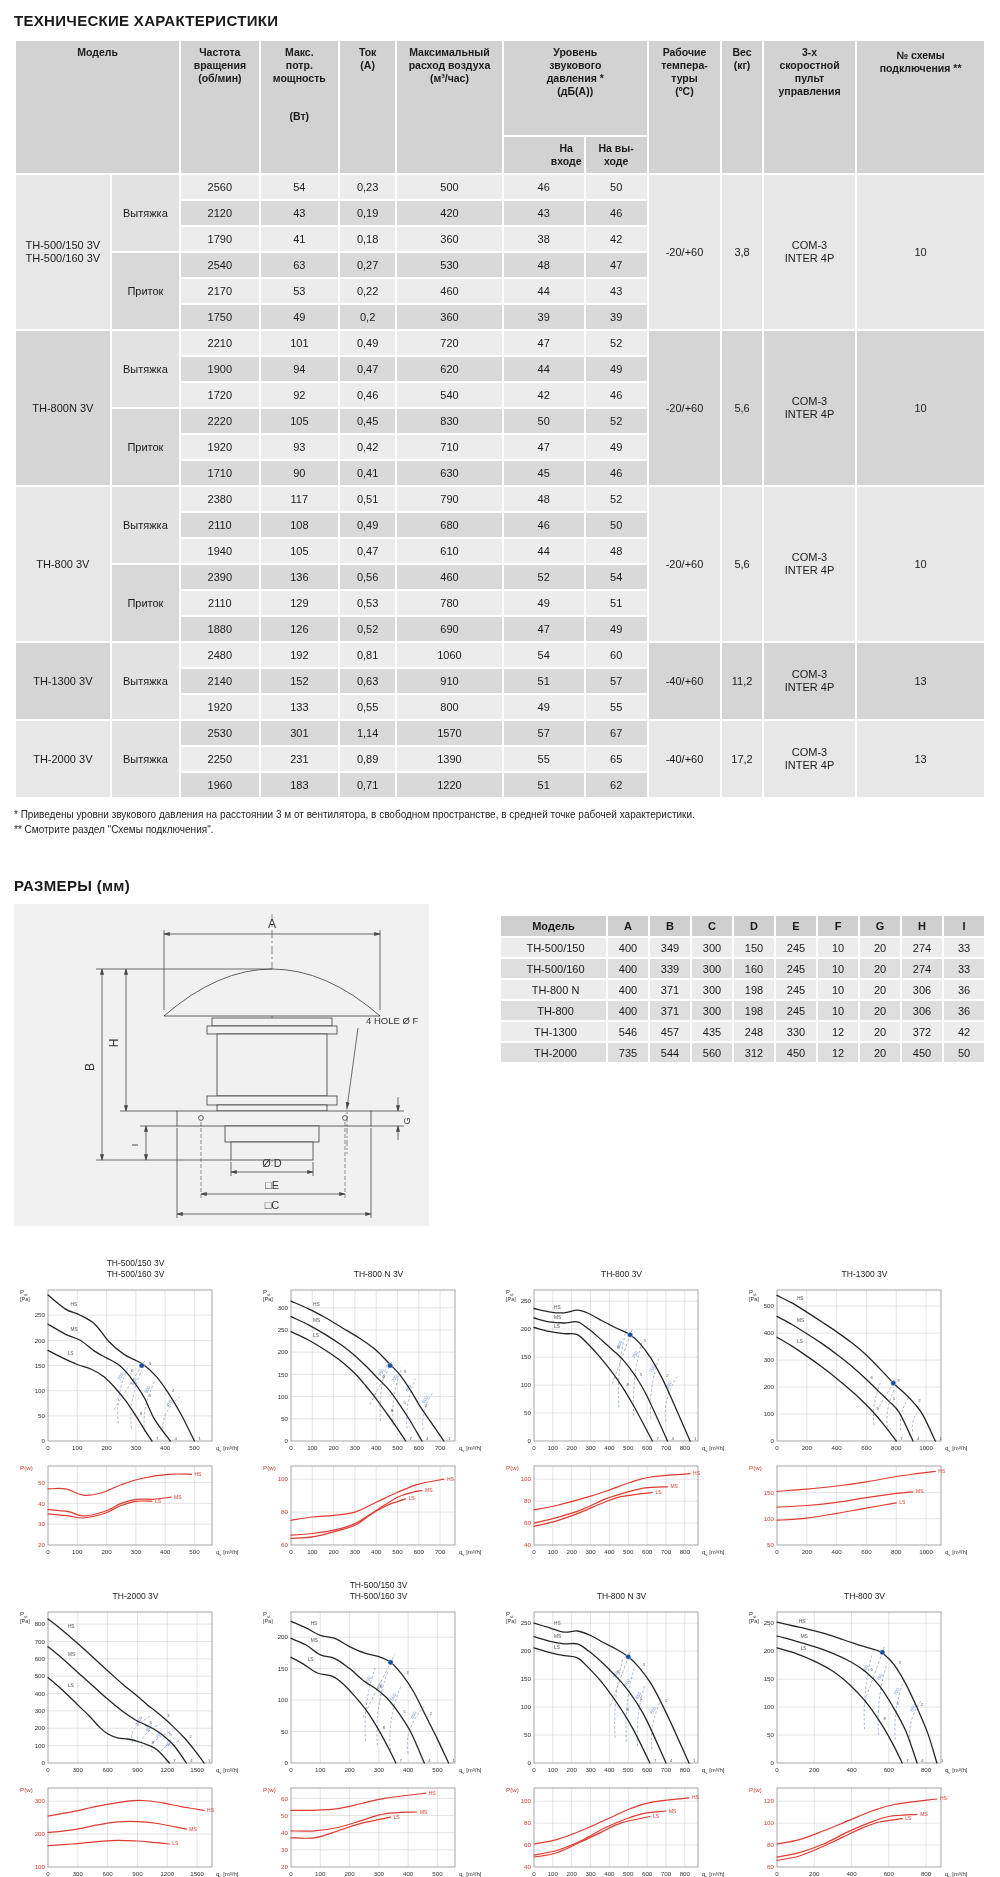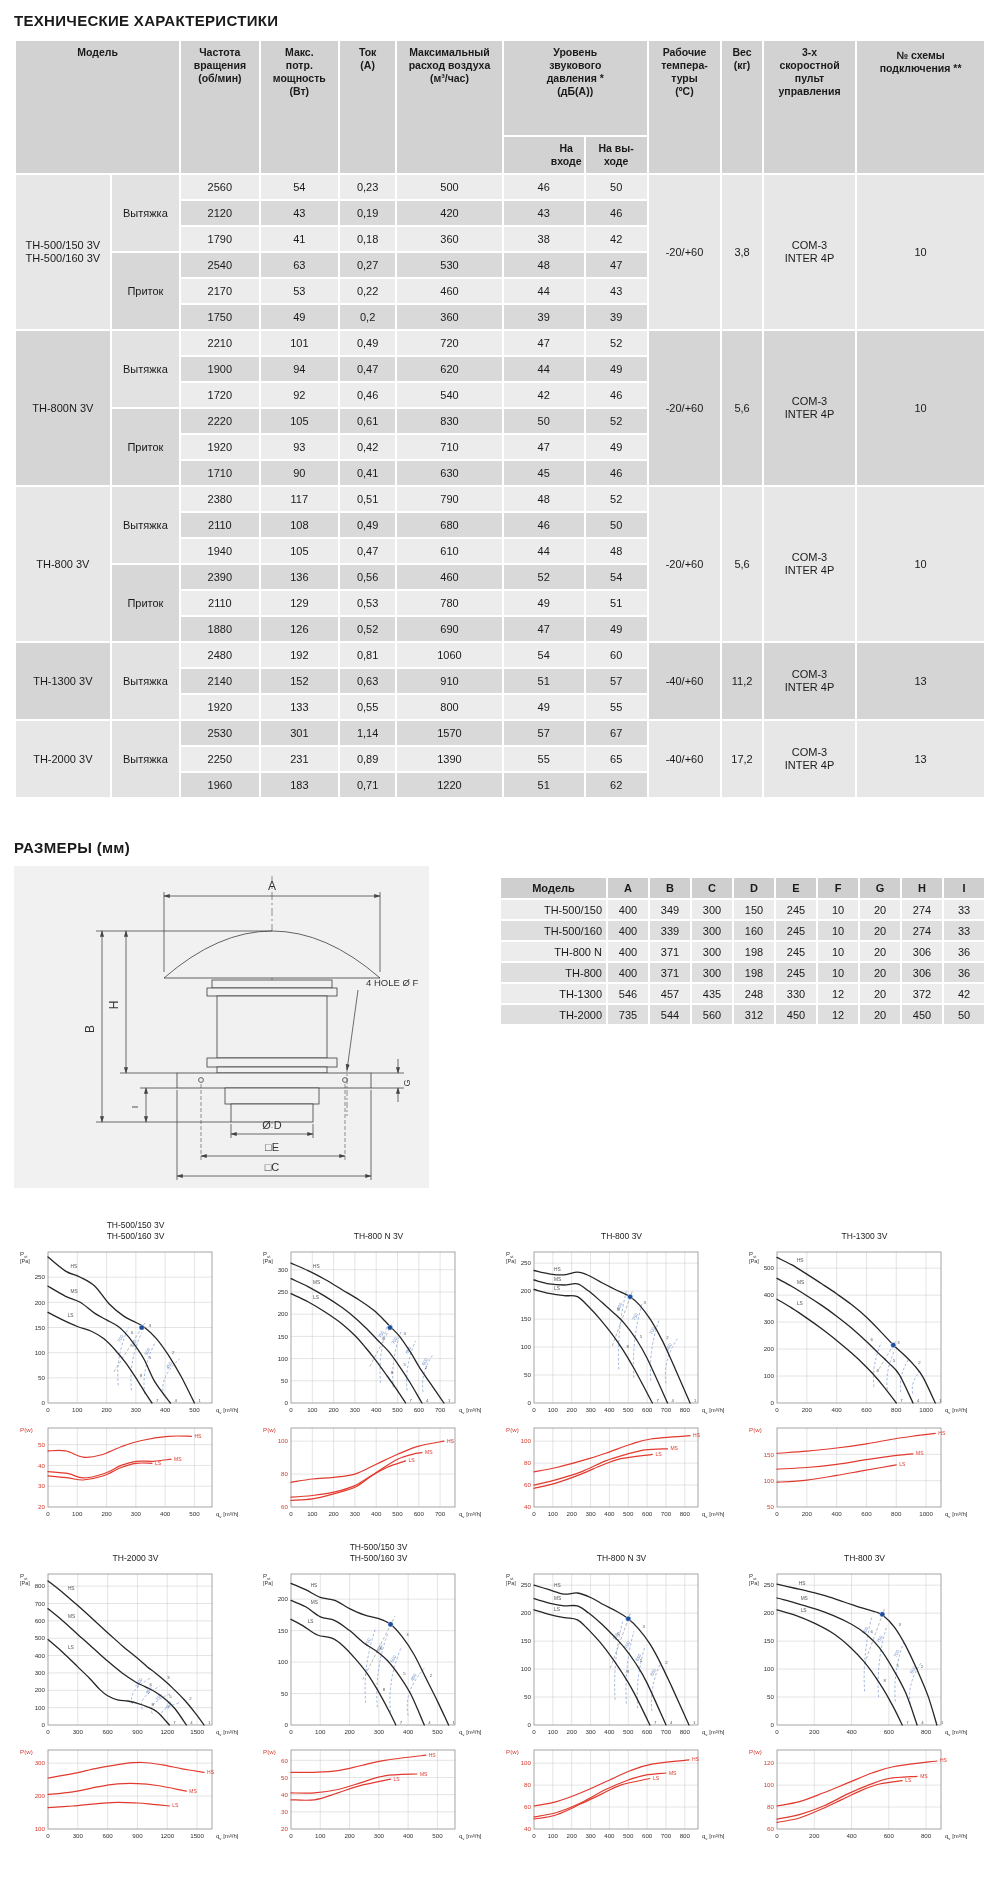--- a/index.html
+++ b/index.html
@@ -22,21 +22,21 @@
   .m0{background:#e2e2e2;} .m1{background:#d7d7d7;}
   .fnote{font-size:10px;line-height:1.5;color:#222;}
   .fnotes{margin-top:8px;}
 
   
   .dims-row{display:flex;gap:70px;margin-top:4px;align-items:flex-start;}
   .panel{background:#f1f1f1;width:415px;height:322px;}
   table.dims{border-collapse:separate;border-spacing:2px;margin-top:10px;table-layout:fixed;}
   table.dims th{background:#cfcfcf;font-size:11px;font-weight:bold;height:20px;padding:0 4px;}
   table.dims td{font-size:11px;text-align:center;height:19px;padding:0 4px;}
-  table.dims td.mname{text-align:right;padding-left:8px;}
+  table.dims td.mname{text-align:center;padding-left:8px;}
   .dr0{background:#ececec;} .dr1{background:#dedede;}
 
   
   .charts{display:grid;grid-template-columns:repeat(4,1fr);row-gap:16px;margin-top:30px;}
   .chart-group{display:flex;flex-direction:column;align-items:center;}
   .chart-title{min-height:24px;display:flex;align-items:flex-end;justify-content:center;
                font-size:8.5px;color:#222;text-align:center;white-space:pre-line;line-height:1.3;margin-bottom:2px;}
   svg{display:block;}
 </style>
 </head>
@@ -66,21 +66,21 @@
         <th colspan="2" rowspan="2">
             <div class="thf mid"><span style="white-space: pre-line;">Модель</span></div>
           </th>
         <th rowspan="2">
             <div class="thf"><span style="white-space: pre-line;">Частота
 вращения</span><span style="white-space: pre-line;">(об/мин)</span></div>
           </th>
         <th rowspan="2">
             <div class="thf"><span style="white-space: pre-line;">Макс.
 потр.
-мощность</span><span style="white-space: pre-line;">(Вт)</span></div>
+мощность</span><span style="white-space: pre-line; margin-top: 25px;">(Вт)</span></div>
           </th>
         <th rowspan="2">
             <div class="thf"><span style="white-space: pre-line;">Ток</span><span style="white-space: pre-line;">(А)</span></div>
           </th>
         <th rowspan="2">
             <div class="thf"><span style="white-space: pre-line;">Максимальный
 расход воздуха</span><span style="white-space: pre-line;">(м³/час)</span></div>
           </th>
         <th colspan="2">
             <div class="thf"><span style="white-space: pre-line;">Уровень
@@ -203,21 +203,21 @@
           <td class="num rl pre">92</td>
           <td class="num rl pre">0,46</td>
           <td class="num rl pre">540</td>
           <td class="num rl pre">42</td>
           <td class="num rl pre">46</td>
         </tr>
         <tr>
           <td class="mode-cell m1 pre" rowspan="3">Приток</td>
           <td class="num rd pre">2220</td>
           <td class="num rd pre">105</td>
-          <td class="num rd pre">0,61</td>
+          <td class="num rd pre">0,45</td>
           <td class="num rd pre">830</td>
           <td class="num rd pre">50</td>
           <td class="num rd pre">52</td>
         </tr>
         <tr>
           <td class="num rl pre">1920</td>
           <td class="num rl pre">93</td>
           <td class="num rl pre">0,42</td>
           <td class="num rl pre">710</td>
           <td class="num rl pre">47</td>
@@ -345,20 +345,24 @@
           <td class="num rd pre">1960</td>
           <td class="num rd pre">183</td>
           <td class="num rd pre">0,71</td>
           <td class="num rd pre">1220</td>
           <td class="num rd pre">51</td>
           <td class="num rd pre">62</td>
         </tr>
       </tbody>
   </table>
 
+  <div class="fnotes">
+    <div class="fnote" style="white-space: pre-line;">* Приведены уровни звукового давления на расстоянии 3 м от вентилятора, в свободном пространстве, в средней точке рабочей характеристики.</div>
+    <div class="fnote" style="white-space: pre-line;">** Смотрите раздел "Схемы подключения".</div>
+  </div>
 
   <h2 style="white-space: pre-line;">РАЗМЕРЫ (мм)</h2>
 
   <div class="dims-row">
     <div class="panel">
       <svg width="415" height="322" viewBox="0 0 415 322">
         <defs>
           <marker id="ah" viewBox="0 0 10 10" refX="9" refY="5" markerWidth="8" markerHeight="8" orient="auto-start-reverse">
             <path d="M0 1.8 L10 5 L0 8.2 z" fill="#444"></path>
           </marker>

